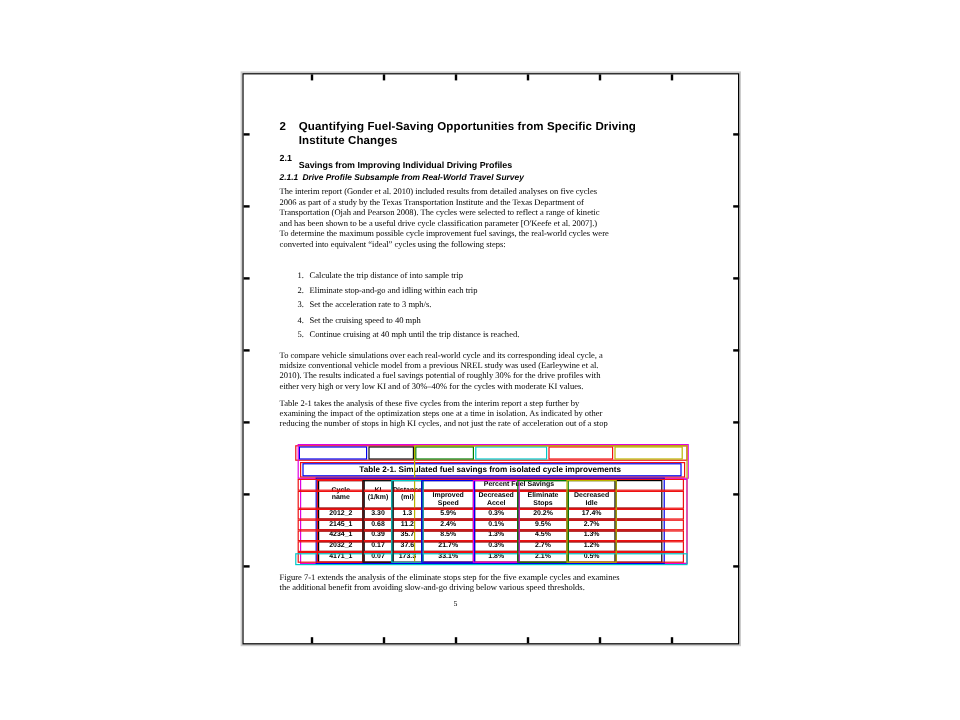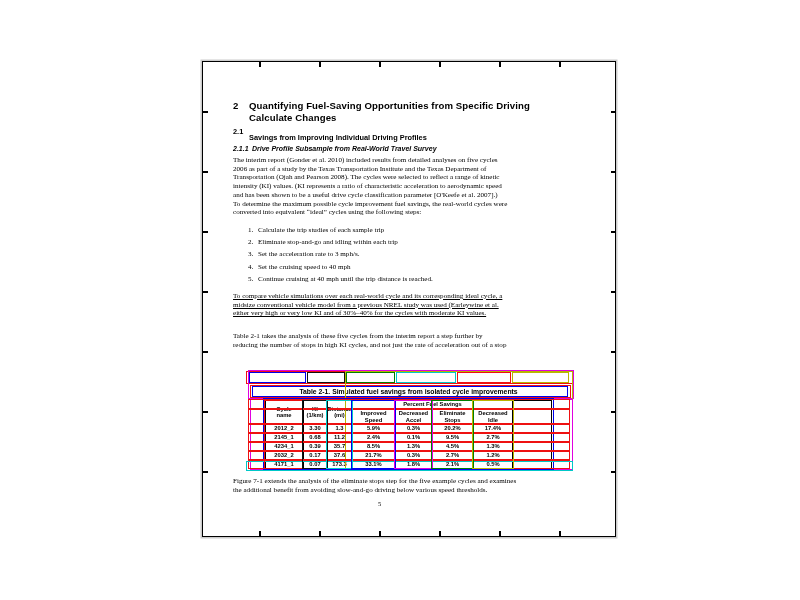--- a/index.html
+++ b/index.html
@@ -61,66 +61,67 @@
       <div class="tick h" style="top: 351.4px; left: 203px;"></div>
       <div class="tick h" style="top: 351.4px; left: 611px;"></div>
       <div class="tick h" style="top: 411.4px; left: 203px;"></div>
       <div class="tick h" style="top: 411.4px; left: 611px;"></div>
       <div class="tick h" style="top: 471.4px; left: 203px;"></div>
       <div class="tick h" style="top: 471.4px; left: 611px;"></div>
     </div>
 
   <div class="abs h1" style="left:233px;top:100px;">2</div>
   <div class="abs h1" style="left:249px;top:100px;">Quantifying Fuel-Saving Opportunities from Specific Driving</div>
-  <div class="abs h1" style="left:249px;top:112px;">Calculate Changes</div>
+  <div class="abs h1" style="left:249px;top:112px;">Institute Changes</div>
 
   <div class="abs h2" style="left:233px;top:127px;">2.1</div>
   <div class="abs h2" style="left:249px;top:133px;">Savings from Improving Individual Driving Profiles</div>
 
   <div class="abs h3" style="left:233px;top:145px;">2.1.1</div>
   <div class="abs h3" style="left:252px;top:145px;">Drive Profile Subsample from Real-World Travel Survey</div>
 
   <div class="para" id="para1" style="left:233px;top:156px;">
       <div class="bodyline">The interim report (Gonder et al. 2010) included results from detailed analyses on five cycles</div>
       <div class="bodyline">2006 as part of a study by the Texas Transportation Institute and the Texas Department of</div>
       <div class="bodyline">Transportation (Ojah and Pearson 2008). The cycles were selected to reflect a range of kinetic</div>
-      <div class="bodyline">intensity (KI) values. (KI represents a ratio of characteristic acceleration to aerodynamic speed</div>
       <div class="bodyline">and has been shown to be a useful drive cycle classification parameter [O'Keefe et al. 2007].)</div>
       <div class="bodyline">To determine the maximum possible cycle improvement fuel savings, the real-world cycles were</div>
       <div class="bodyline">converted into equivalent “ideal” cycles using the following steps:</div>
     </div>
   <div class="para" id="list" style="left:248px;top:226px;">
       <div class="li">
         <div class="n">1.</div>
-        <div>Calculate the trip studies of each sample trip</div>
+        <div>Calculate the trip distance of into sample trip</div>
       </div>
       <div class="li">
         <div class="n">2.</div>
         <div>Eliminate stop-and-go and idling within each trip</div>
       </div>
       <div class="li">
         <div class="n">3.</div>
         <div>Set the acceleration rate to 3 mph/s.</div>
       </div>
       <div class="li">
         <div class="n">4.</div>
         <div>Set the cruising speed to 40 mph</div>
       </div>
       <div class="li">
         <div class="n">5.</div>
         <div>Continue cruising at 40 mph until the trip distance is reached.</div>
       </div>
     </div>
-  <div class="para" id="para2" style="left:233px;top:292px;text-decoration:underline;">
+  <div class="para" id="para2" style="left:233px;top:292px;">
       <div class="bodyline">To compare vehicle simulations over each real-world cycle and its corresponding ideal cycle, a</div>
       <div class="bodyline">midsize conventional vehicle model from a previous NREL study was used (Earleywine et al.</div>
+      <div class="bodyline">2010). The results indicated a fuel savings potential of roughly 30% for the drive profiles with</div>
       <div class="bodyline">either very high or very low KI and of 30%–40% for the cycles with moderate KI values.</div>
     </div>
   <div class="para" id="para3" style="left:233px;top:332px;">
       <div class="bodyline">Table 2-1 takes the analysis of these five cycles from the interim report a step further by</div>
+      <div class="bodyline">examining the impact of the optimization steps one at a time in isolation. As indicated by other</div>
       <div class="bodyline">reducing the number of stops in high KI cycles, and not just the rate of acceleration out of a stop</div>
     </div>
 
   <div class="abs caption" style="left:265px;top:388px;width:287px;">Table 2-1. Simulated fuel savings from isolated cycle improvements</div>
 
   <div id="table">
       <div class="tcell" style="left: 265px; top: 400px; width: 38px; height: 24px; flex-direction: column;">
         <div>Cycle</div>
         <div>name</div>
       </div>

